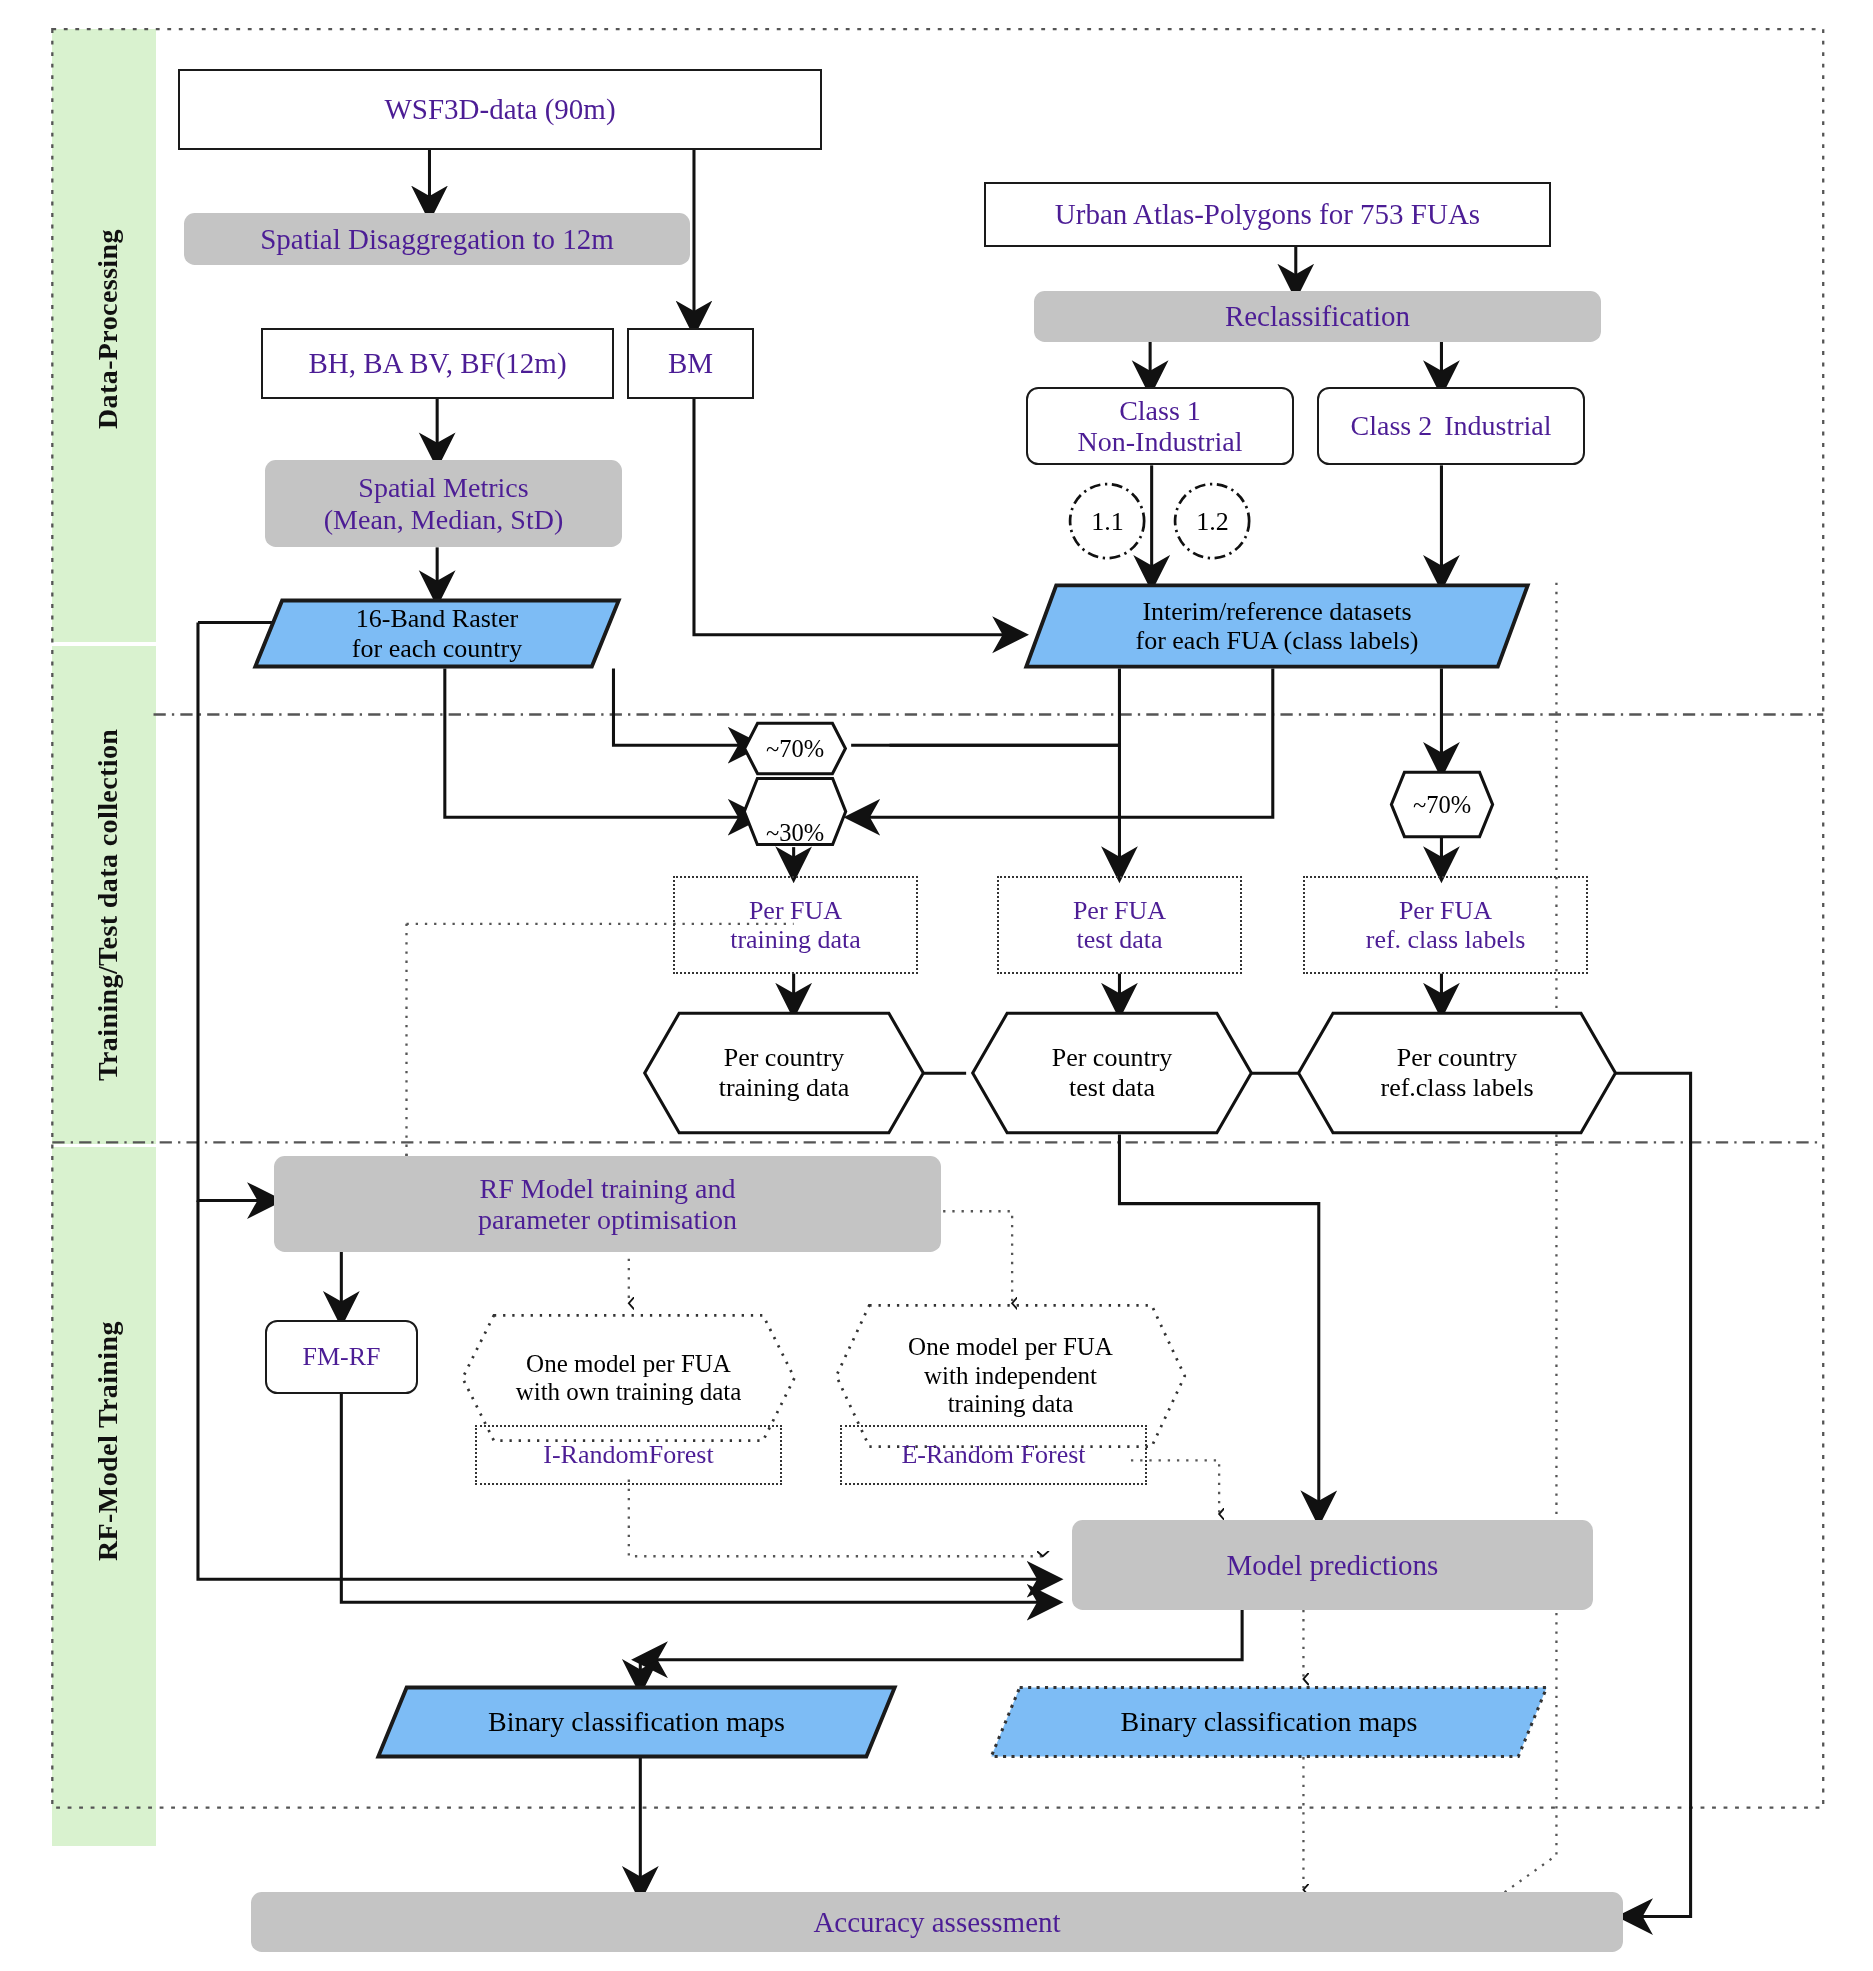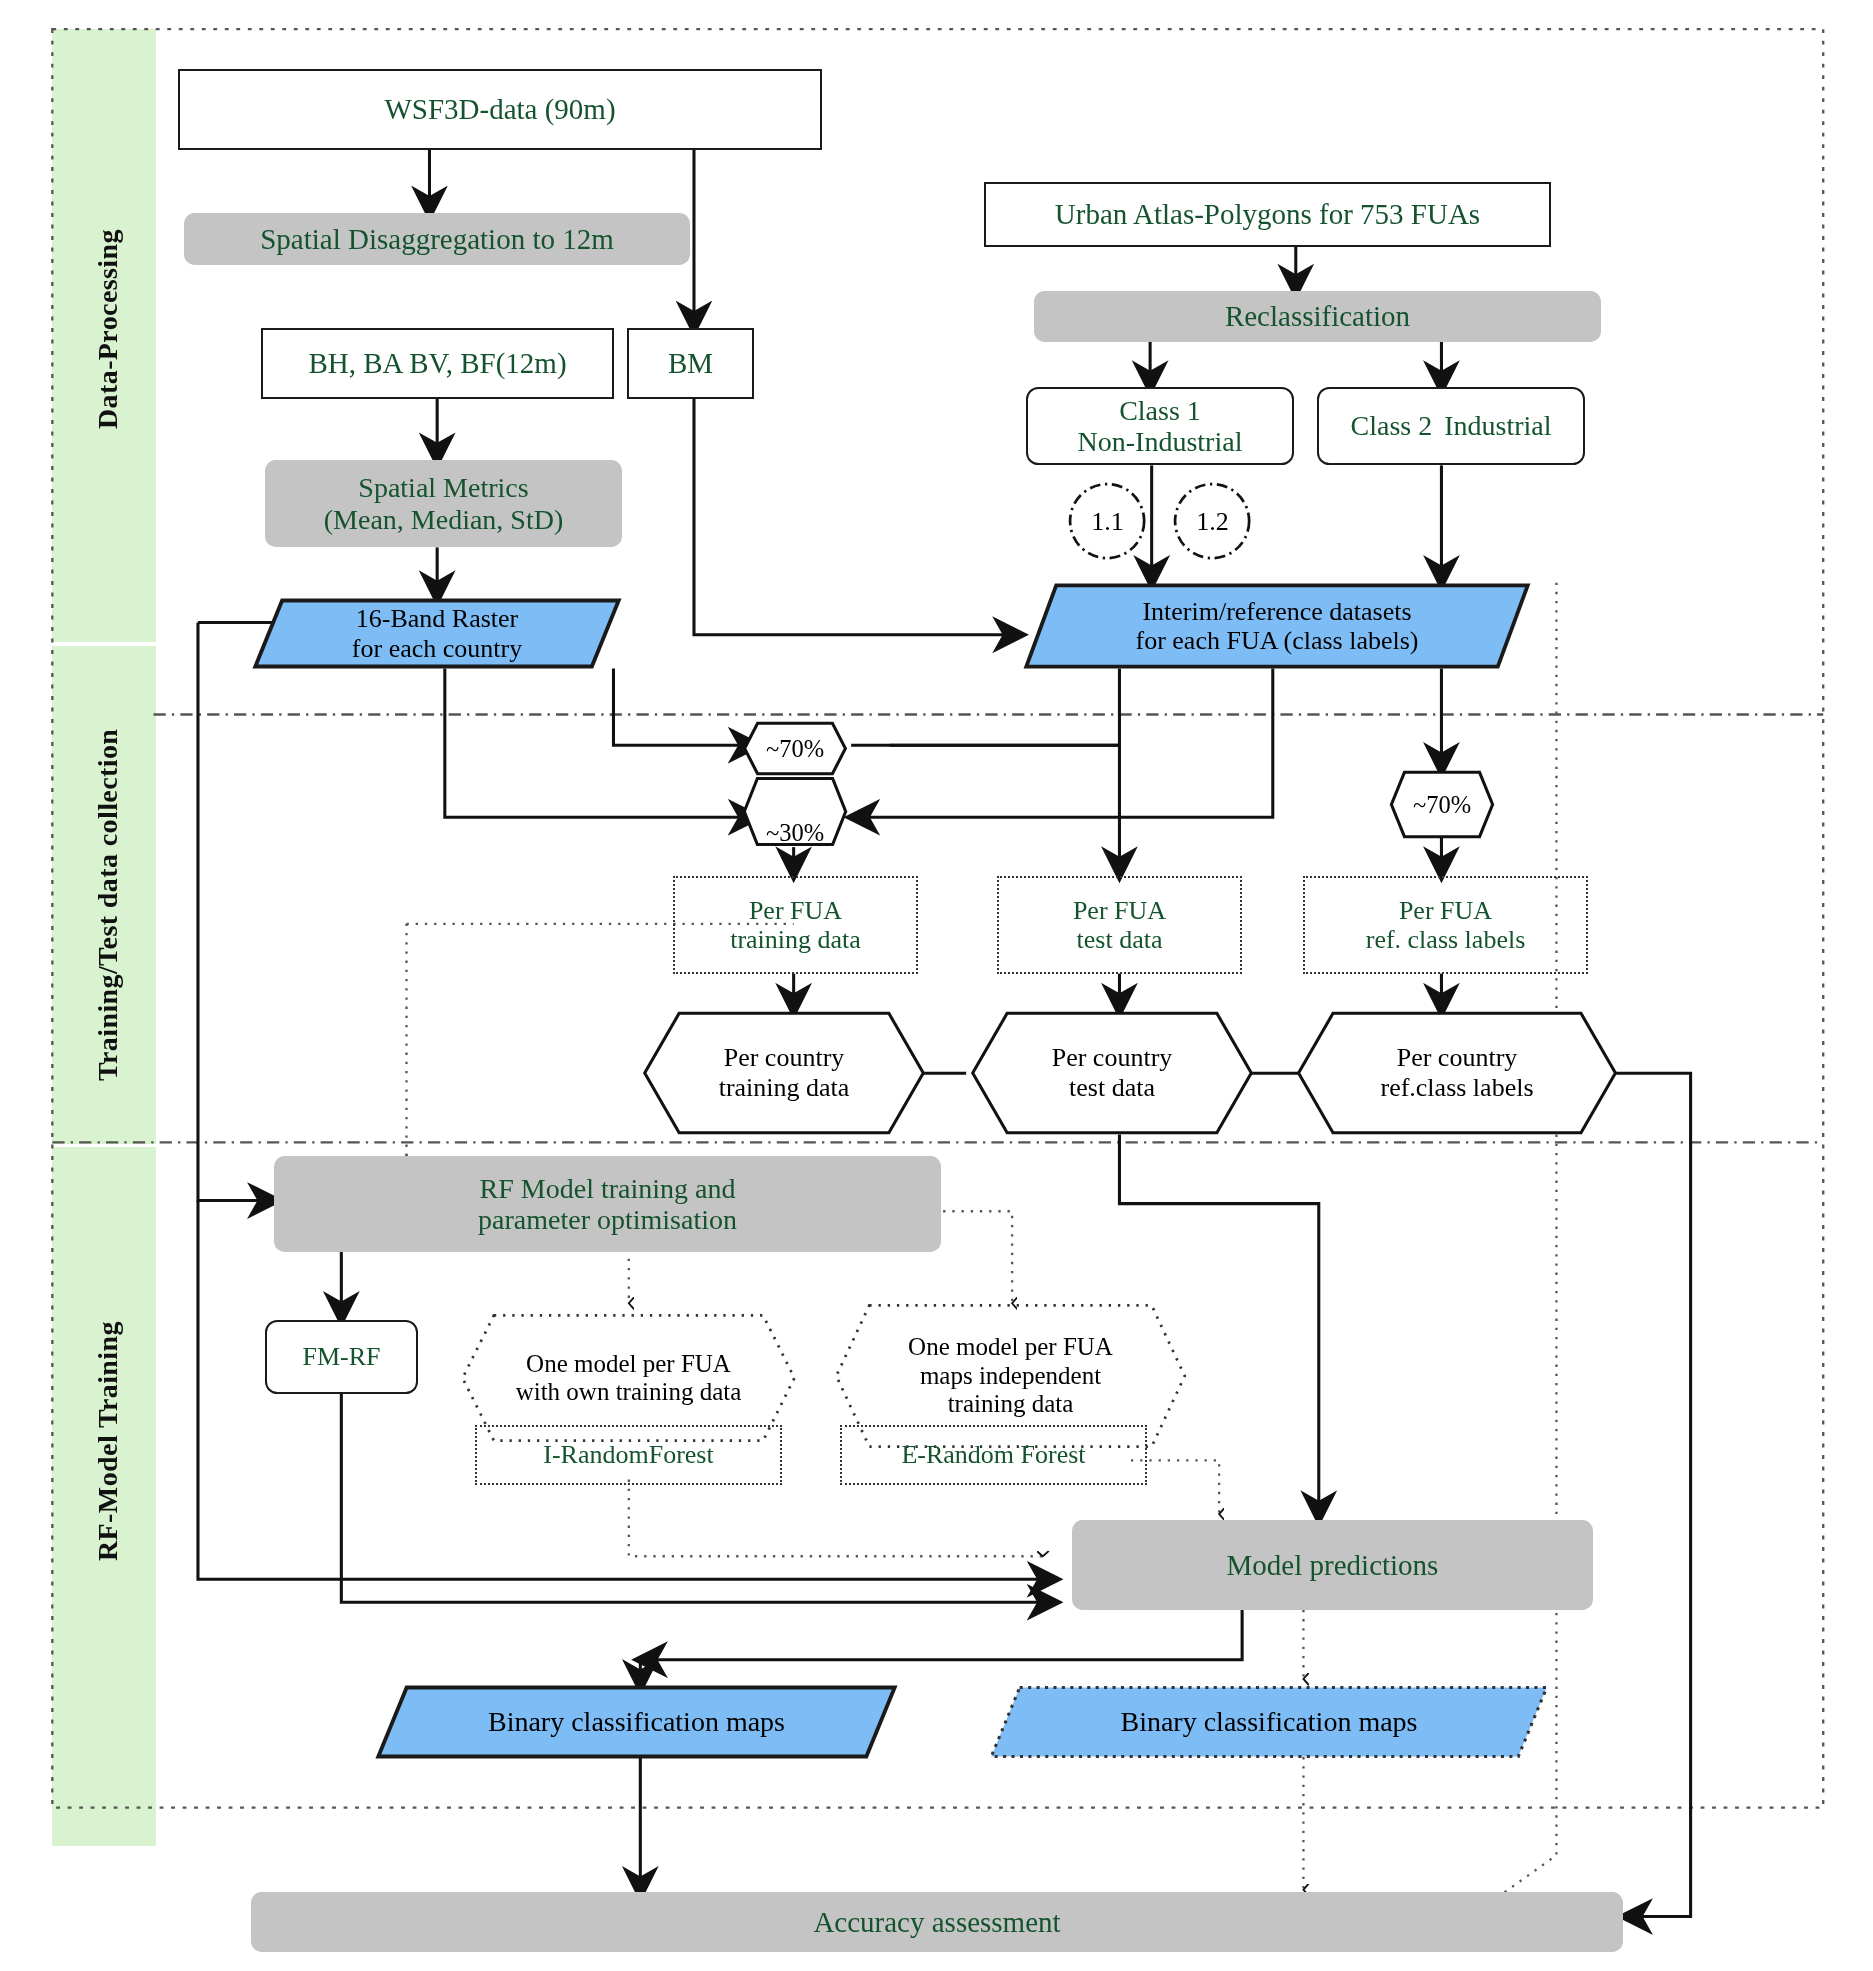--- a/index.html
+++ b/index.html
@@ -14,21 +14,21 @@
     font-weight:bold;
     color:#111;
     writing-mode:vertical-rl;
     transform:rotate(180deg);
     text-align:center;
     white-space:nowrap;
     letter-spacing:0.4px;
   }
 
   
-  .node{position:absolute;box-sizing:border-box;display:flex;align-items:center;justify-content:center;text-align:center;color:#14532d;line-height:1.12;}
+  .node{position:absolute;box-sizing:border-box;display:flex;align-items:center;justify-content:center;text-align:center;color:#4c1d95;line-height:1.12;}
 
   .rect{border:2.3px solid #1a1a1a;background:#fff;}
   .gray{background:#c4c4c4;border:none;border-radius:10.7px;}
   .round{border:2.3px solid #1a1a1a;background:#fff;border-radius:12.3px;}
 
   .dotbox{border:2.3px dotted #333;background:transparent;}
 
   svg.lines{position:absolute;left:0;top:0;width:1874px;height:1971px;overflow:visible;pointer-events:none;}
   svg.shape{position:absolute;overflow:visible;}
   .t32{font-size:26px;text-align:center;}
@@ -320,21 +320,21 @@
   <div class="node dotbox t32" style="left:475px;top:1425px;width:307px;height:60px;">
     <span>I-RandomForest</span>
   </div>
 
   <div style="position:absolute;left:834px;top:1303px;width:353px;height:146px;">
     <svg class="shape" viewBox="0 0 460 190" style="left:0;top:0;width:353px;height:146px;">
       <polygon points="46,3 414,3 457,95 414,187 46,187 3,95" fill="none" stroke="#333" stroke-width="3.6" stroke-dasharray="3 9"></polygon>
     </svg>
     <div style="position:absolute;inset:0;display:flex;flex-direction:column;align-items:center;justify-content:center;text-align:center;line-height:1.14;font-size:25px;">
       <span>One model per FUA</span>
-      <span>maps independent</span>
+      <span>with independent</span>
       <span>training data</span>
     </div>
   </div>
 
   <div class="node dotbox t32" style="left:840px;top:1425px;width:307px;height:60px;">
     <span>E-Random Forest</span>
   </div>
 
   <div class="node gray t36" style="left:1072px;top:1520px;width:521px;height:90px;">
     <span>Model predictions</span>

